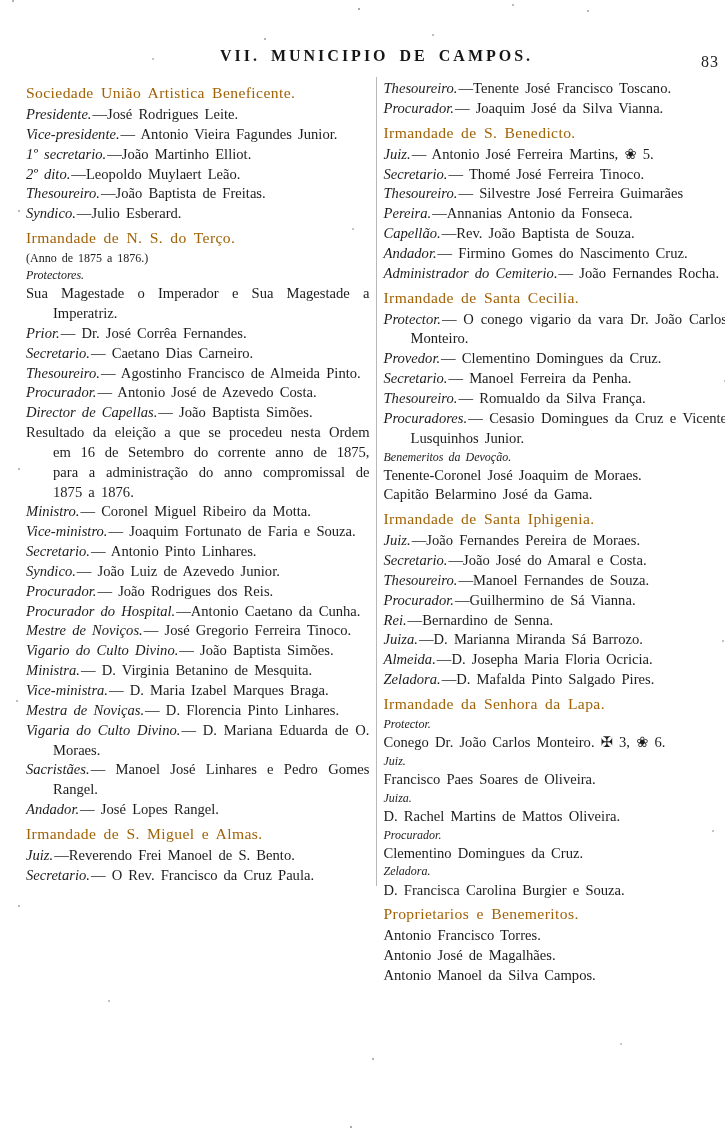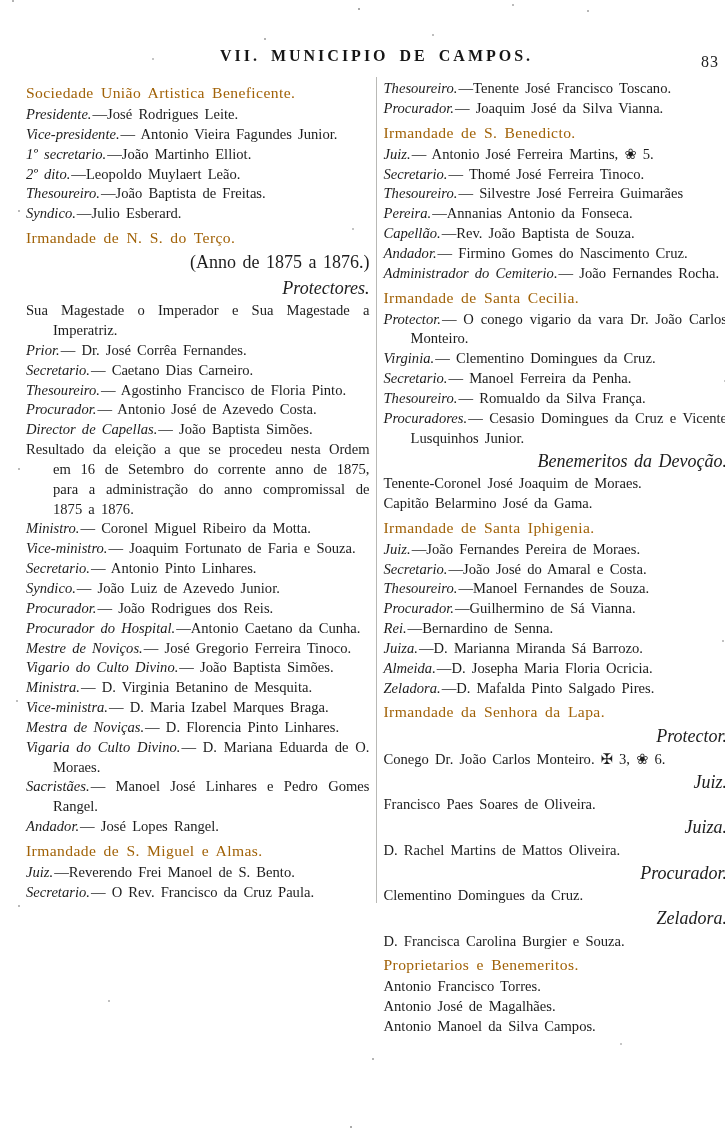--- a/index.html
+++ b/index.html
@@ -61,23 +61,23 @@
   .entry{
     font-size:14.6px;
     line-height:1.36;
     text-align:justify;
     padding-left:27px;
     text-indent:-27px;
     word-spacing:2.5px;
   }
   .entry .lbl{margin-right:1px;}
   .ctr{
-    font-size:18px;
+    font-size:12px;
     line-height:1.42;
-    text-align:right;
+    text-align:left;
     word-spacing:2px;
   }
   .ctr.italic{font-style:italic;}
   
   .speck{
     position:absolute;top:0;left:0;
     width:2px;height:2px;background:#9a9a9a;border-radius:1px;
     box-shadow:
       346px 8px 0 #8d8d8d, 575px 10px 0 #9f9f9f, 420px 34px 0 #a8a8a8,
       252px 38px 0 #9a9a9a, 165px 135px 0 #ababab, 340px 228px 0 #b0b0b0,
@@ -105,21 +105,21 @@
         <p class="entry"><i class="lbl">1º secretario.</i><span>—João Martinho Elliot.</span></p>
         <p class="entry"><i class="lbl">2º dito.</i><span>—Leopoldo Muylaert Leão.</span></p>
         <p class="entry"><i class="lbl">Thesoureiro.</i><span>—João Baptista de Freitas.</span></p>
         <p class="entry"><i class="lbl">Syndico.</i><span>—Julio Esberard.</span></p>
         <h3 class="sec-title">Irmandade de N. S. do Terço.</h3>
         <p class="ctr">(Anno de 1875 a 1876.)</p>
         <p class="ctr italic">Protectores.</p>
         <p class="entry">Sua Magestade o Imperador e Sua Magestade a Imperatriz.</p>
         <p class="entry"><i class="lbl">Prior.</i><span>— Dr. José Corrêa Fernandes.</span></p>
         <p class="entry"><i class="lbl">Secretario.</i><span>— Caetano Dias Carneiro.</span></p>
-        <p class="entry"><i class="lbl">Thesoureiro.</i><span>— Agostinho Francisco de Floria Pinto.</span></p>
+        <p class="entry"><i class="lbl">Thesoureiro.</i><span>— Agostinho Francisco de Almeida Pinto.</span></p>
         <p class="entry"><i class="lbl">Procurador.</i><span>— Antonio José de Azevedo Costa.</span></p>
         <p class="entry"><i class="lbl">Director de Capellas.</i><span>— João Baptista Simões.</span></p>
         <p class="entry">Resultado da eleição a que se procedeu nesta Ordem em 16 de Setembro do corrente anno de 1875, para a administração do anno compromissal de 1875 a 1876.</p>
         <p class="entry"><i class="lbl">Ministro.</i><span>— Coronel Miguel Ribeiro da Motta.</span></p>
         <p class="entry"><i class="lbl">Vice-ministro.</i><span>— Joaquim Fortunato de Faria e Souza.</span></p>
         <p class="entry"><i class="lbl">Secretario.</i><span>— Antonio Pinto Linhares.</span></p>
         <p class="entry"><i class="lbl">Syndico.</i><span>— João Luiz de Azevedo Junior.</span></p>
         <p class="entry"><i class="lbl">Procurador.</i><span>— João Rodrigues dos Reis.</span></p>
         <p class="entry"><i class="lbl">Procurador do Hospital.</i><span>—Antonio Caetano da Cunha.</span></p>
         <p class="entry"><i class="lbl">Mestre de Noviços.</i><span>— José Gregorio Ferreira Tinoco.</span></p>
@@ -140,21 +140,21 @@
         <h3 class="sec-title">Irmandade de S. Benedicto.</h3>
         <p class="entry"><i class="lbl">Juiz.</i><span>— Antonio José Ferreira Martins, ❀ 5.</span></p>
         <p class="entry"><i class="lbl">Secretario.</i><span>— Thomé José Ferreira Tinoco.</span></p>
         <p class="entry"><i class="lbl">Thesoureiro.</i><span>— Silvestre José Ferreira Guimarães</span></p>
         <p class="entry"><i class="lbl">Pereira.</i><span>—Annanias Antonio da Fonseca.</span></p>
         <p class="entry"><i class="lbl">Capellão.</i><span>—Rev. João Baptista de Souza.</span></p>
         <p class="entry"><i class="lbl">Andador.</i><span>— Firmino Gomes do Nascimento Cruz.</span></p>
         <p class="entry"><i class="lbl">Administrador do Cemiterio.</i><span>— João Fernandes Rocha.</span></p>
         <h3 class="sec-title">Irmandade de Santa Cecilia.</h3>
         <p class="entry"><i class="lbl">Protector.</i><span>— O conego vigario da vara Dr. João Carlos Monteiro.</span></p>
-        <p class="entry"><i class="lbl">Virginia.</i><span>— Clementino Domingues da Cruz.</span></p>
+        <p class="entry"><i class="lbl">Provedor.</i><span>— Clementino Domingues da Cruz.</span></p>
         <p class="entry"><i class="lbl">Secretario.</i><span>— Manoel Ferreira da Penha.</span></p>
         <p class="entry"><i class="lbl">Thesoureiro.</i><span>— Romualdo da Silva França.</span></p>
         <p class="entry"><i class="lbl">Procuradores.</i><span>— Cesasio Domingues da Cruz e Vicente Lusquinhos Junior.</span></p>
         <p class="ctr italic">Benemeritos da Devoção.</p>
         <p class="entry">Tenente-Coronel José Joaquim de Moraes.</p>
         <p class="entry">Capitão Belarmino José da Gama.</p>
         <h3 class="sec-title">Irmandade de Santa Iphigenia.</h3>
         <p class="entry"><i class="lbl">Juiz.</i><span>—João Fernandes Pereira de Moraes.</span></p>
         <p class="entry"><i class="lbl">Secretario.</i><span>—João José do Amaral e Costa.</span></p>
         <p class="entry"><i class="lbl">Thesoureiro.</i><span>—Manoel Fernandes de Souza.</span></p>

